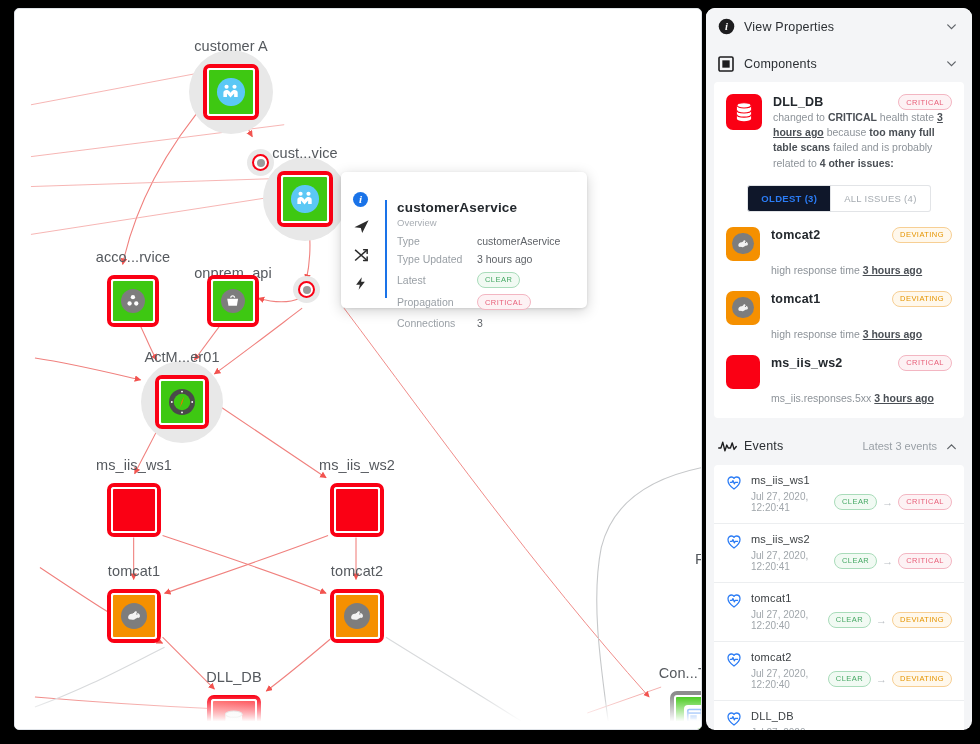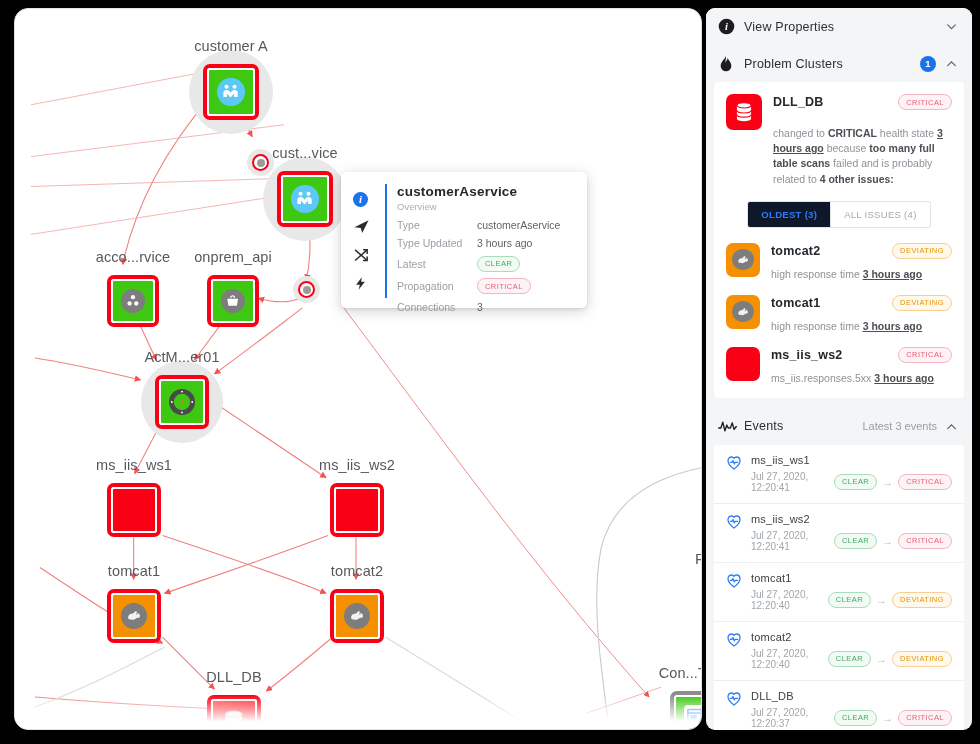--- a/index.html
+++ b/index.html
@@ -14,21 +14,21 @@
     width: 980px; height: 744px;
     background: #000;
   }
 
   
   #canvas-card {
     position: absolute;
     left: 14px; top: 8px;
     width: 688px; height: 722px;
     background: #fff;
-    border-radius: 14px;
+    border-radius: 5px;
     border: 1px solid #dfe3e8;
     overflow: hidden;
   }
   #canvas-svg { position: absolute; inset: 0; width: 100%; height: 100%; }
   #canvas-fade {
     position: absolute; left: 0; right: 0; bottom: 0; height: 34px;
     background: linear-gradient(to bottom, rgba(255,255,255,0) 0%, #fff 78%);
     pointer-events: none;
   }
 
@@ -97,21 +97,21 @@
     display: flex;
   }
   #detail-icons {
     width: 30px;
     display: flex; flex-direction: column;
     padding-top: 2px;
     gap: 0;
   }
   #detail-icons .dicon { height: 30px; display: flex; align-items: center; color: #2c2c2c; }
   #detail-icons .dicon:first-child { height: 28px; }
-  #detail-body { flex: 1; padding-left: 10px; border-left: 2px solid #1a73e8; margin-left: 2px; }
+  #detail-body { flex: 1; padding-left: 10px; border-left: 2px solid #1a73e8; margin-left: 2px; margin-top: 16px; }
   #detail-title { font-size: 13.5px; font-weight: bold; color: #23282d; letter-spacing: .2px; }
   #detail-sub { font-size: 9.5px; color: #a9aeb4; margin-top: 2px; }
   .drow { display: flex; margin-top: 6.5px; font-size: 10.5px; align-items: center; }
   .drow .k { width: 80px; color: #9aa0a6; }
   .drow .v { color: #5f6368; }
   .info-dot {
     width: 15px; height: 15px; border-radius: 50%;
     background: #1a73e8; color: #fff;
     font-size: 11px; font-weight: bold; font-style: italic;
     display: flex; align-items: center; justify-content: center;
@@ -162,24 +162,24 @@
   .pc-txt { flex: 1; min-width: 0; }
   .pc-titlerow { display: flex; align-items: center; justify-content: space-between; }
   .pc-name { font-size: 12.5px; font-weight: bold; color: #23282d; letter-spacing: .2px; }
   .pill {
     font-size: 7.5px; letter-spacing: .45px;
     padding: 2.5px 7px; border-radius: 9px; white-space: nowrap;
   }
   .pill.critical  { color: #e8607a; border: 1px solid #f3b6c2; background: #fdf2f4; }
   .pill.deviating { color: #e59400; border: 1px solid #f7cf94; background: #fff8ec; }
   .pill.clear     { color: #45a864; border: 1px solid #a9dcba; background: #f1faf3; }
-  .pc-desc { font-size: 10.5px; color: #8d9399; line-height: 1.45; margin-top: 16px; }
+  .pc-desc { font-size: 10.5px; color: #8d9399; line-height: 1.45; margin-top: 0; }
   .pc-desc b { color: #4a4f55; }
   .pc-desc u { color: #4a4f55; font-weight: bold; }
-  .pc-sub { font-size: 10.5px; color: #8d9399; margin-top: 9px; }
+  .pc-sub { font-size: 10.5px; color: #8d9399; margin-top: 21px; }
   .pc-sub u { color: #4a4f55; font-weight: bold; }
 
   .tabs { display: flex; justify-content: center; margin: 14px 0 4px 0; }
   .tabbtn {
     font-size: 9.5px; letter-spacing: .3px;
     padding: 7px 13px; border: 1px solid #e2e4e7; background: #fff;
     color: #a5abb1; cursor: pointer;
   }
   .tabbtn.active { background: #0f172a; color: #2b7cf5; font-weight: bold; }
   .tabbtn:first-child { border-radius: 3px 0 0 3px; }
@@ -308,21 +308,21 @@
                 <svg width="72%" height="72%" viewBox="0 0 24 24" fill="#fff">
                   <circle cx="12" cy="7" r="2.9"></circle>
                   <circle cx="7.5" cy="15.5" r="2.9"></circle>
                   <circle cx="16.5" cy="15.5" r="2.9"></circle>
                 </svg>
               </span>
             </div>
           </div>
         </div>
         <div class="node">
-          <div class="node-label" style="left: 158px; top: 240px; width: 120px;">onprem_api</div>
+          <div class="node-label" style="left: 158px; top: 256px; width: 120px;">onprem_api</div>
           <div class="node-box crit" style="left: 192px; top: 266px; width: 52px; height: 52px;">
             <div class="inner green">
               <span class="glyph-circle">
                 <svg width="70%" height="70%" viewBox="0 0 24 24" fill="#fff">
                   <path d="M8.5 8 C8.5 5.8 10 4.5 12 4.5 C14 4.5 15.5 5.8 15.5 8 H13.7 C13.7 6.9 13 6.2 12 6.2 C11 6.2 10.3 6.9 10.3 8 Z"></path>
                   <path d="M4.5 9.3 H19.5 L17.8 19 H6.2 Z"></path>
                 </svg>
               </span>
             </div>
           </div>
@@ -490,35 +490,35 @@
           </svg>
       </span>
       <span class="sh-title">View Properties</span>
       <span class="chev">
         <svg width="13" height="13" viewBox="0 0 24 24" fill="none" stroke="#5f6368" stroke-width="2.3" stroke-linecap="round">
             <path d="M5 9 L12 16 L19 9"></path>
           </svg>
       </span>
     </div>
 
-
     <div class="sec-head">
       <span class="sh-ico">
-        <svg width="16" height="18" viewBox="0 0 24 26">
-            <path d="M12 1 C9 7 4 10 4 16 A8 8 0 0 0 20 16 C20 10 16 8 14.5 4 C14 8 11 9 11 12 C11 9 12 5 12 1 Z" fill="#1d1d1f"></path>
+        <svg width="16" height="16" viewBox="0 0 24 24">
+            <rect x="1.5" y="1.5" width="21" height="21" rx="2" fill="none" stroke="#1d1d1f" stroke-width="2.4"></rect>
+            <rect x="6.5" y="6.5" width="11" height="11" fill="#1d1d1f"></rect>
           </svg>
       </span>
-      <span class="sh-title">Problem Clusters</span>
-      <span class="badge-count">1</span>
+      <span class="sh-title">Components</span>
       <span class="chev">
         <svg width="13" height="13" viewBox="0 0 24 24" fill="none" stroke="#5f6368" stroke-width="2.3" stroke-linecap="round">
-            <path d="M5 16 L12 9 L19 16"></path>
+            <path d="M5 9 L12 16 L19 9"></path>
           </svg>
       </span>
     </div>
+
 
     <div id="pc-card">
       <div class="pc-top">
         <div class="pc-ico">
           <svg width="20" height="22" viewBox="0 0 24 26">
             <ellipse cx="12" cy="5" rx="8.5" ry="3.2" fill="#fff"></ellipse>
             <path d="M3.5 5 V21 A8.5 3.2 0 0 0 20.5 21 V5" fill="#fff"></path>
             <ellipse cx="12" cy="5" rx="8.5" ry="3.2" fill="none" stroke="#fa0014" stroke-width="1.3"></ellipse>
             <path d="M3.5 11 A8.5 3.2 0 0 0 20.5 11" fill="none" stroke="#fa0014" stroke-width="1.3"></path>
             <path d="M3.5 16 A8.5 3.2 0 0 0 20.5 16" fill="none" stroke="#fa0014" stroke-width="1.3"></path>

